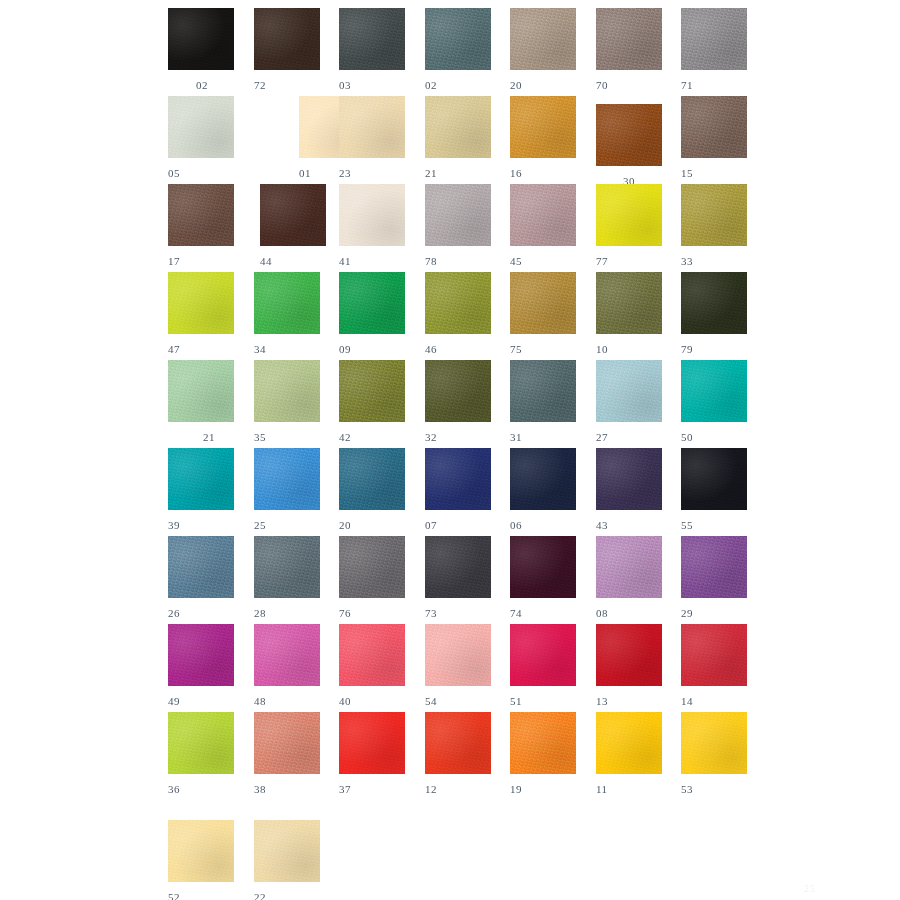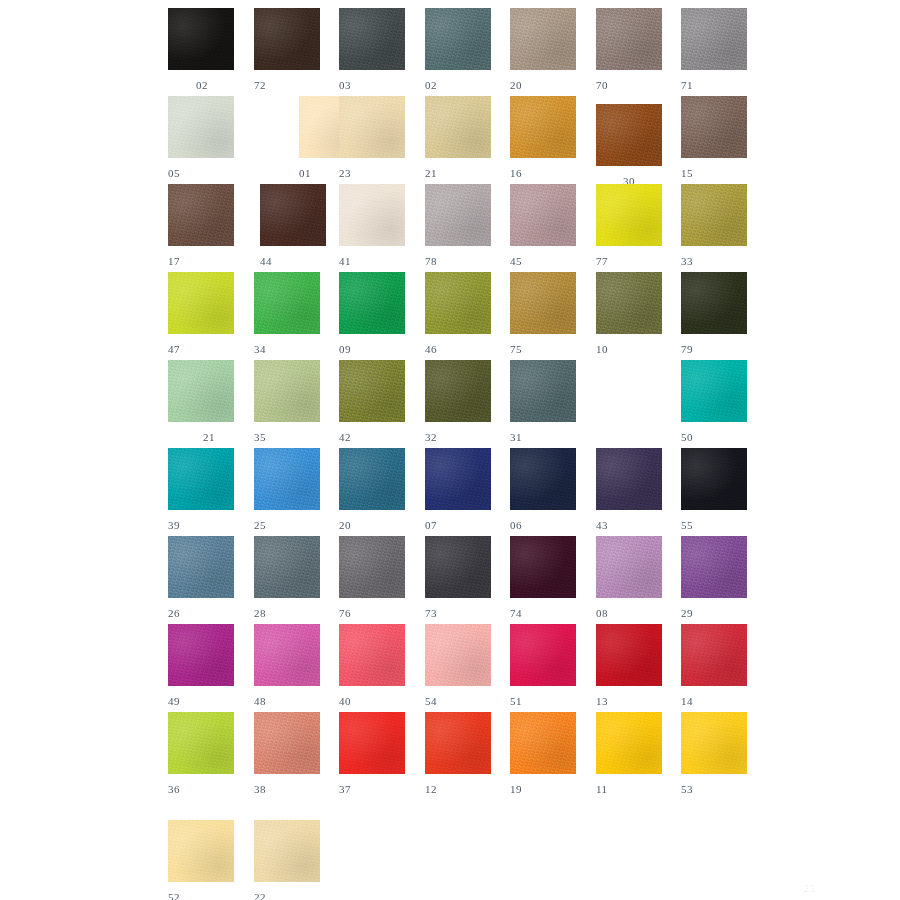--- a/index.html
+++ b/index.html
@@ -201,20 +201,24 @@
       <div class="swatch-label" style="color: rgb(76, 90, 104);">42</div>
     </div>
     <div class="swatch-cell" style="left: 425px; top: 360px;">
       <div class="swatch-chip" title="dark-moss" style="width: 66px; height: 62px; background-color: rgb(86, 89, 45);"></div>
       <div class="swatch-label" style="color: rgb(76, 90, 104);">32</div>
     </div>
     <div class="swatch-cell" style="left: 510px; top: 360px;">
       <div class="swatch-chip" title="slate-teal" style="width: 66px; height: 62px; background-color: rgb(82, 104, 107);"></div>
       <div class="swatch-label" style="color: rgb(76, 90, 104);">31</div>
     </div>
+    <div class="swatch-cell" style="left: 596px; top: 360px;">
+      <div class="swatch-chip" title="pale-aqua" style="width: 66px; height: 62px; background-color: rgb(164, 201, 209);"></div>
+      <div class="swatch-label" style="color: rgb(76, 90, 104);">27</div>
+    </div>
     <div class="swatch-cell" style="left: 681px; top: 360px;">
       <div class="swatch-chip" title="turquoise" style="width: 66px; height: 62px; background-color: rgb(0, 176, 166);"></div>
       <div class="swatch-label" style="color: rgb(76, 90, 104);">50</div>
     </div>
     <div class="swatch-cell" style="left: 168px; top: 448px;">
       <div class="swatch-chip" title="teal" style="width: 66px; height: 62px; background-color: rgb(0, 161, 169);"></div>
       <div class="swatch-label" style="color: rgb(76, 90, 104);">39</div>
     </div>
     <div class="swatch-cell" style="left: 254px; top: 448px;">
       <div class="swatch-chip" title="azure" style="width: 66px; height: 62px; background-color: rgb(59, 144, 213);"></div>

